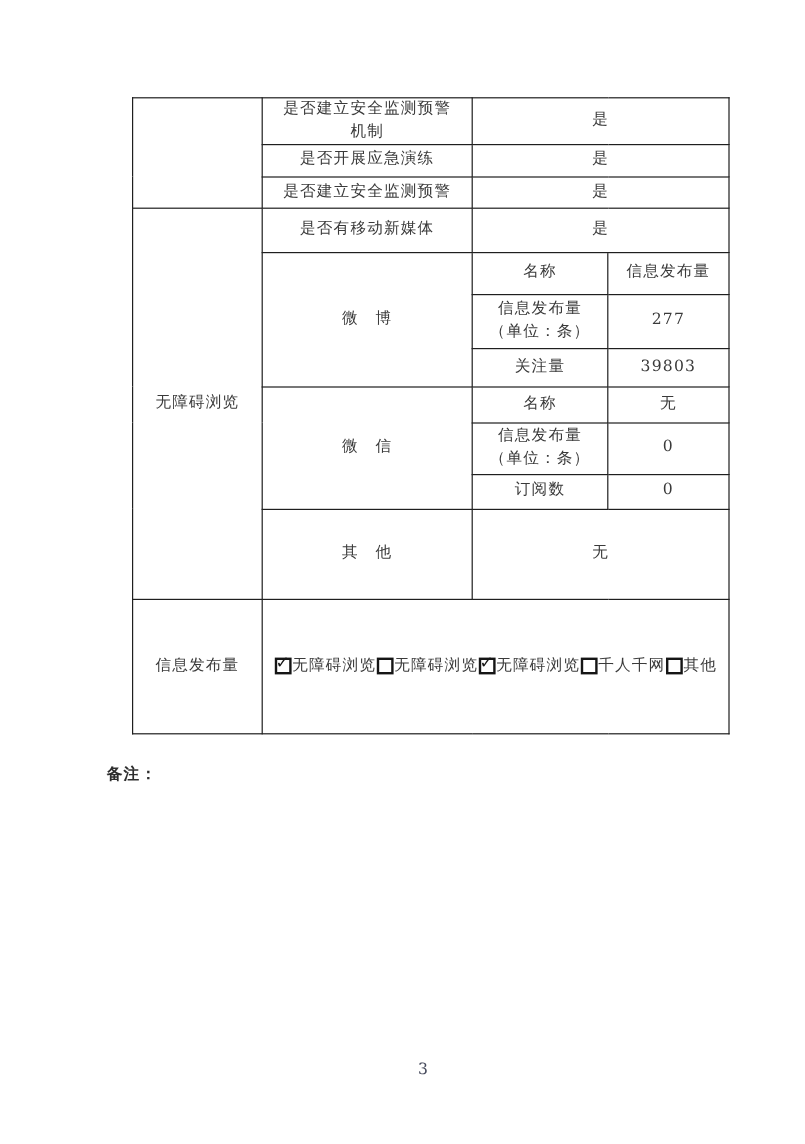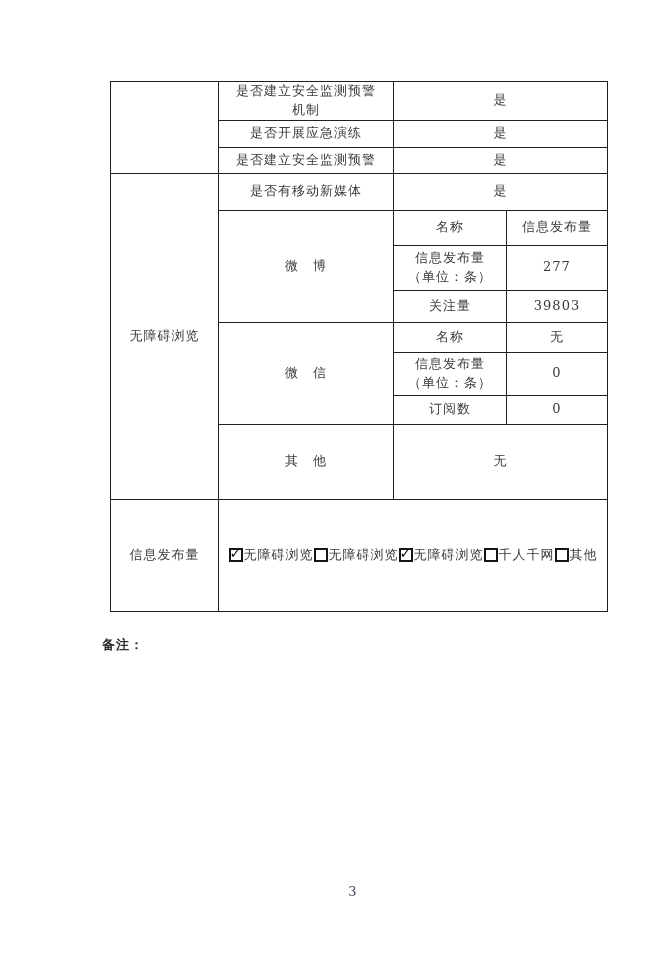--- a/index.html
+++ b/index.html
@@ -53,21 +53,21 @@
     font-size: 14px;
     font-weight: bold;
     color: #151515;
     line-height: 14px;
     letter-spacing: 0;
     font-family: "DejaVu Sans", sans-serif;
   }
   .opt .opt-label { font-size: 13px; letter-spacing: 1px; }
   .remarks {
     position: absolute;
-    left: 85px;
+    left: 72px;
     top: 636px;
     font-size: 13px;
     font-weight: bold;
     letter-spacing: 1px;
     color: #2e2e2e;
   }
   .pagenum {
     position: absolute;
     left: 0; right: 0;
     top: 884px;

